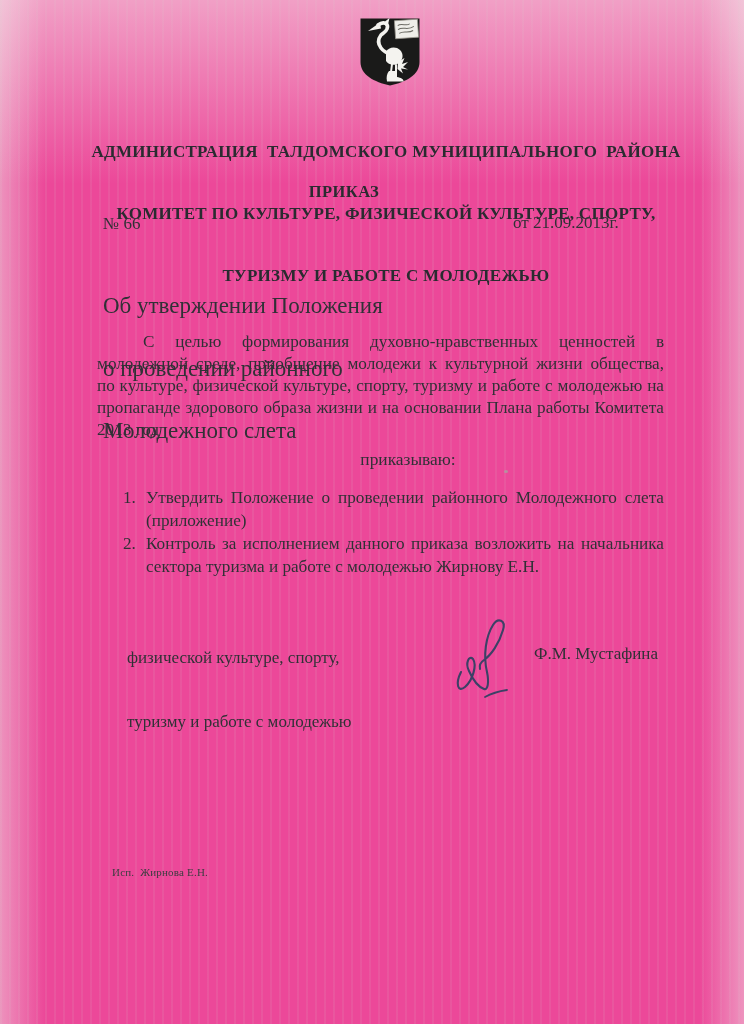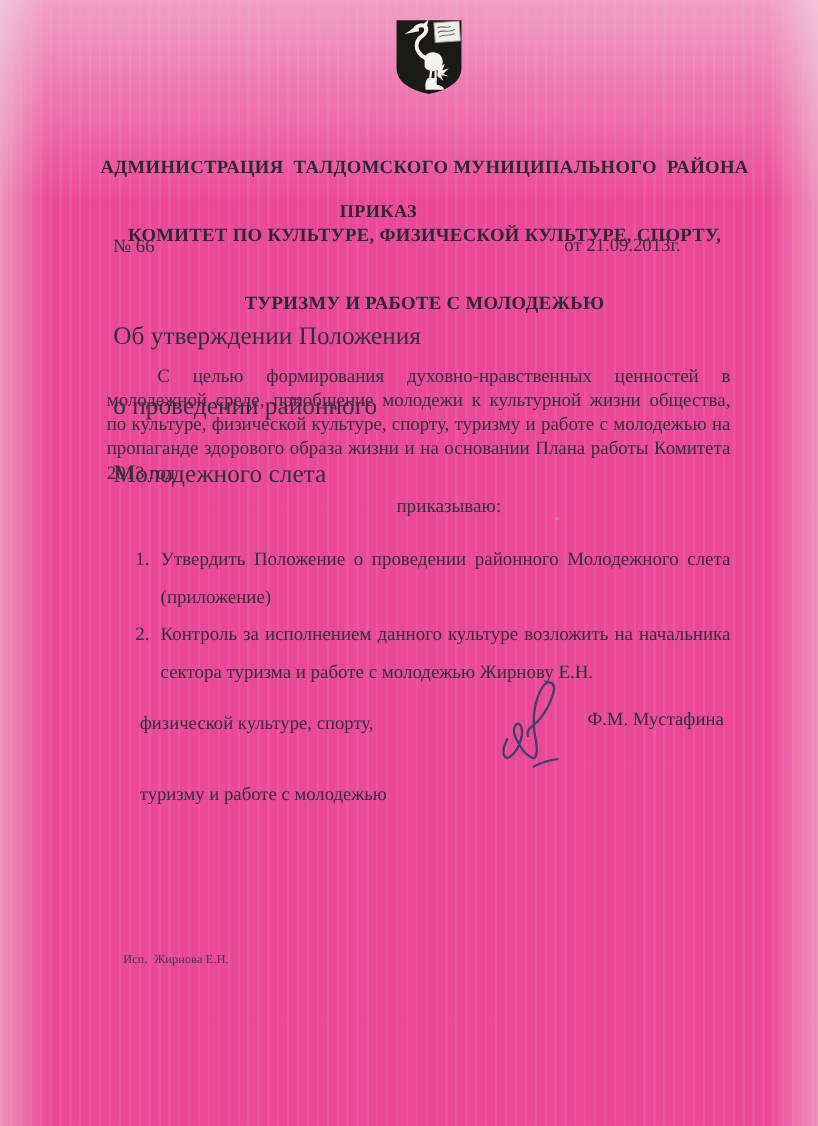--- a/index.html
+++ b/index.html
@@ -49,21 +49,21 @@
     transform:translateX(36px); font-size:17.4px;
   }
   .artifact-dot {
     left:504px; top:470px; width:4px; height:3px;
     background:#a6a6a2; border-radius:50%; opacity:.75;
   }
 
   .order-list { left:123px; top:486px; width:541px; font-size:17.2px; }
   .order-list .item { position:relative; padding-left:23px; }
   .order-list .num { position:absolute; left:0; top:0; line-height:23px; }
-  .order-list .ln { min-height:23px; line-height:23px;margin-top:11px; }
+  .order-list .ln { min-height:23px; line-height:23px; }
 
   .sig-block { left:127px; top:604px; font-size:17px; line-height:21.4px; white-space:pre; }
   .sig-scribble { left:452px; top:614px; width:72px; height:92px; }
   .sig-name { left:534px; top:644px; font-size:17px; }
 
   .footer-exec { left:112px; top:866px; font-size:11px; color:#3c3c40; white-space:pre; letter-spacing:0.2px; }
 </style>
 </head>
 <body>
 
@@ -117,21 +117,21 @@
   <div class="abs artifact-dot"></div>
 
   <div class="abs order-list">
     <div class="item">
       <span class="num">1.</span>
       <div class="ln jline">Утвердить Положение о проведении районного Молодежного слета</div>
       <div class="ln">(приложение)</div>
     </div>
     <div class="item">
       <span class="num">2.</span>
-      <div class="ln jline">Контроль за исполнением данного культуре возложить на начальника</div>
+      <div class="ln jline">Контроль за исполнением данного приказа возложить на начальника</div>
       <div class="ln">сектора туризма и работе с молодежью Жирнову Е.Н.</div>
     </div>
   </div>
 
   <div class="abs sig-block">
     <div>физической культуре, спорту,</div>
     <div>туризму и работе с молодежью</div>
   </div>
 
   <div class="abs sig-scribble">

